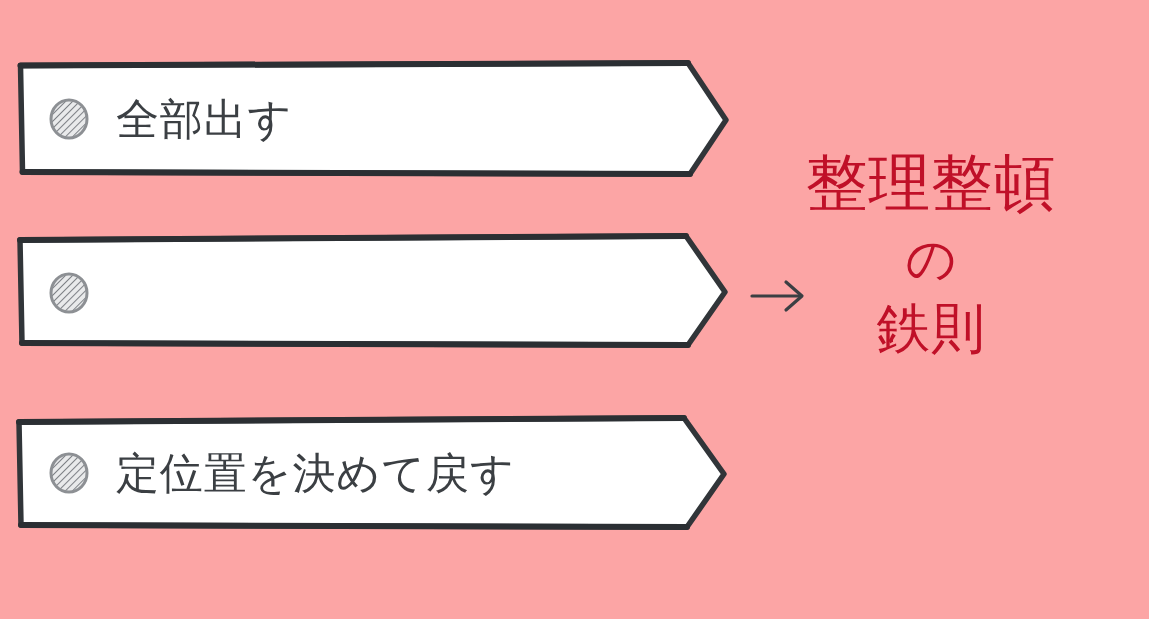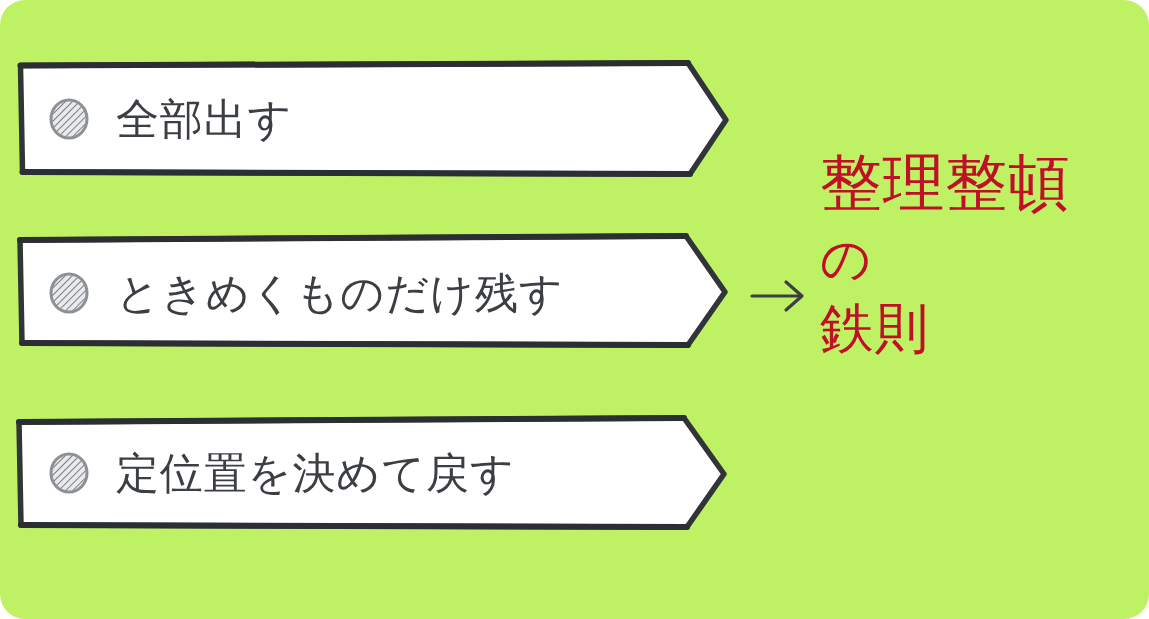--- a/index.html
+++ b/index.html
@@ -13,22 +13,21 @@
     height: 619px;
     overflow: hidden;
     font-family: "Liberation Sans", "DejaVu Sans", sans-serif;
     position: relative;
   }
 
   #canvas {
     position: relative;
     width: 1149px;
     height: 619px;
-    background: #bef264;
-    border-radius: 25px;
+    background: #fca5a5;
   }
 
   
   .banner-row {
     position: absolute;
     left: 0;
     width: 760px;
   }
   .banner-row.row-1 { top: 52px;  height: 134px; }
   .banner-row.row-2 { top: 226px; height: 134px; }
@@ -93,24 +92,24 @@
   }
   .arrow svg {
     display: block;
     width: 62px;
     height: 56px;
   }
 
   
   .headline {
     position: absolute;
-    left: 820px;
+    left: 776px;
     top: 152px;
     width: 310px;
-    text-align: left;
+    text-align: center;
     color: #c01028;
     font-family: "DejaVu Sans", "Liberation Sans", sans-serif;
     line-height: 1.0;
   }
   .headline .line-main {
     font-size: 62px;
     letter-spacing: 0.01em;
     white-space: nowrap;
     display: block;
   }
@@ -171,21 +170,20 @@
           <defs>
             <pattern id="hatch2" width="5" height="5" patternUnits="userSpaceOnUse" patternTransform="rotate(45)">
               <line x1="0" y1="0" x2="0" y2="5" stroke="#7e8186" stroke-width="2"></line>
             </pattern>
           </defs>
           <ellipse cx="21" cy="22" rx="18" ry="19" fill="#e9eaeb"></ellipse>
           <ellipse cx="21" cy="22" rx="18" ry="19" fill="url(#hatch2)"></ellipse>
           <ellipse cx="21" cy="22" rx="18" ry="19" fill="none" stroke="#8d9094" stroke-width="3"></ellipse>
         </svg>
       </span>
-      <span class="banner-label">ときめくものだけ残す</span>
     </div>
   </div>
 
   <div class="banner-row row-3">
     <div class="banner-shape">
       <svg viewBox="0 0 760 134" xmlns="http://www.w3.org/2000/svg" aria-hidden="true">
         <path d="M19 16 L684 12 L724 68 L687 121 L21 119 Z" fill="#ffffff" stroke="#313539" stroke-width="5.5" stroke-linejoin="round" stroke-linecap="round"></path>
         <path d="M19 16 L684 12" fill="none" stroke="#2b2f33" stroke-width="6" stroke-linecap="round"></path>
         <path d="M21 119 L687 121" fill="none" stroke="#2b2f33" stroke-width="6" stroke-linecap="round"></path>
       </svg>

